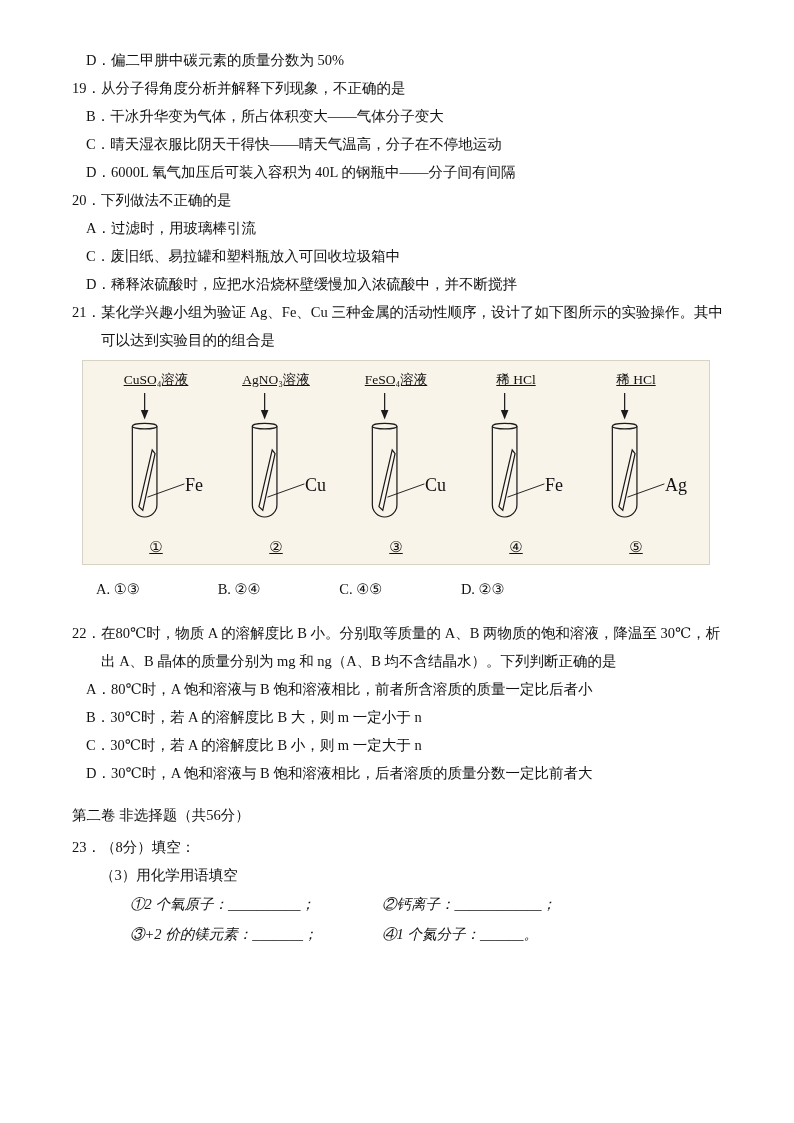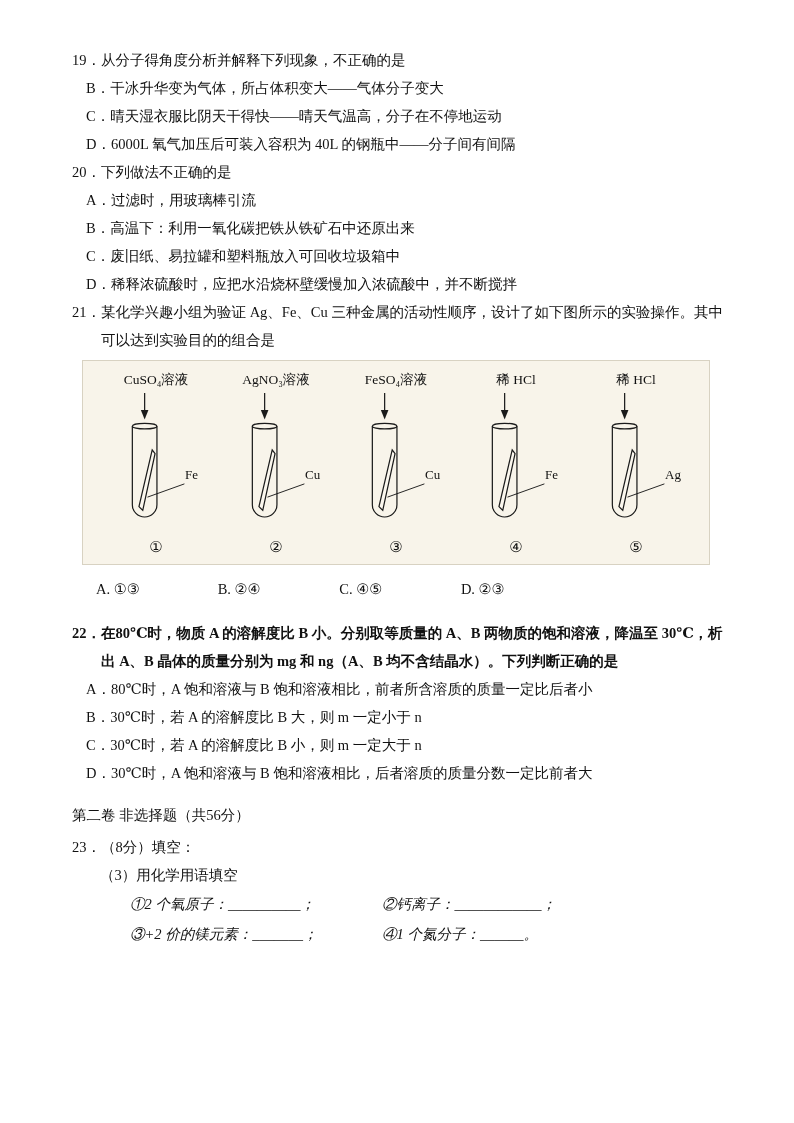--- a/index.html
+++ b/index.html
@@ -27,36 +27,36 @@
   .figure {
     width: 628px;
     margin: 6px 0 10px 10px;
     background: #f8f4ea;
     border: 1px solid #d8d2c2;
     display: flex;
     justify-content: space-between;
     padding: 10px 14px 8px 14px;
     line-height: normal;
   }
-  .tube-col { position: relative; width: 118px; text-align: center; }
+  .tube-col { position: relative; width: 118px; text-align: center; text-decoration: underline; }
   .sol { height: 22px; font-size: 13.5px; white-space: nowrap; }
   .tube-svg { display: block; margin: 0 auto; }
   .metal {
     position: absolute;
     left: 88px;
-    top: 96px;
-    font-size: 13px;
+    top: 104px;
+    font-size: 18px;
   }
   .num { margin-top: 3px; font-size: 15px; }
 
   .fig-opts { padding-left: 24px; margin-top: 2px; min-height: 28px; }
   .fo { display: inline-block; width: 118px; }
   .fo:last-child { width: auto; }
 
-  .q22 { margin-top: 16px; font-weight: bold; }
+  .q22 { margin-top: 16px; }
   .section-title { text-align: left; margin-top: 14px; min-height: 28px; }
   .q23 { margin-top: 4px; }
   .sub1 { padding-left: 28px; }
   .blank-row { display: flex; padding-left: 58px; min-height: 30px; line-height: 30px; font-style: italic; }
   .blank-row .bl { width: 252px; }
   .blank-row .br { flex: 1; }
 </style>
 </head>
 <body>
 
@@ -74,29 +74,29 @@
       <g>
         <path d="M52 60 L38 120 L42 124 L55 64 Z" fill="#fbf7ee"></path>
       </g>
       <line x1="86" y1="96" x2="47" y2="110" stroke-width="1"></line>
     </g>
   </defs>
 </svg>
 
 <div class="page">
 
+  <div class="line opt">D．偏二甲肼中碳元素的质量分数为 50%</div>
 
   <div class="line stem">19．从分子得角度分析并解释下列现象，不正确的是</div>
   <div class="line opt">B．干冰升华变为气体，所占体积变大——气体分子变大</div>
   <div class="line opt">C．晴天湿衣服比阴天干得快——晴天气温高，分子在不停地运动</div>
   <div class="line opt">D．6000L 氧气加压后可装入容积为 40L 的钢瓶中——分子间有间隔</div>
 
   <div class="line stem">20．下列做法不正确的是</div>
   <div class="line opt">A．过滤时，用玻璃棒引流</div>
-  <div class="line opt">B．高温下：利用一氧化碳把铁从铁矿石中还原出来</div>
   <div class="line opt">C．废旧纸、易拉罐和塑料瓶放入可回收垃圾箱中</div>
   <div class="line opt">D．稀释浓硫酸时，应把水沿烧杯壁缓慢加入浓硫酸中，并不断搅拌</div>
 
   <div class="line stem">21．某化学兴趣小组为验证 Ag、Fe、Cu 三种金属的活动性顺序，设计了如下图所示的实验操作。其中可以达到实验目的的组合是</div>
 
   <div class="figure">
     <div class="tube-col">
       <div class="sol">CuSO₄溶液</div>
       <svg class="tube-svg" viewBox="0 0 112 150" width="106" height="142">
           <use href="#tube-shape"></use>

